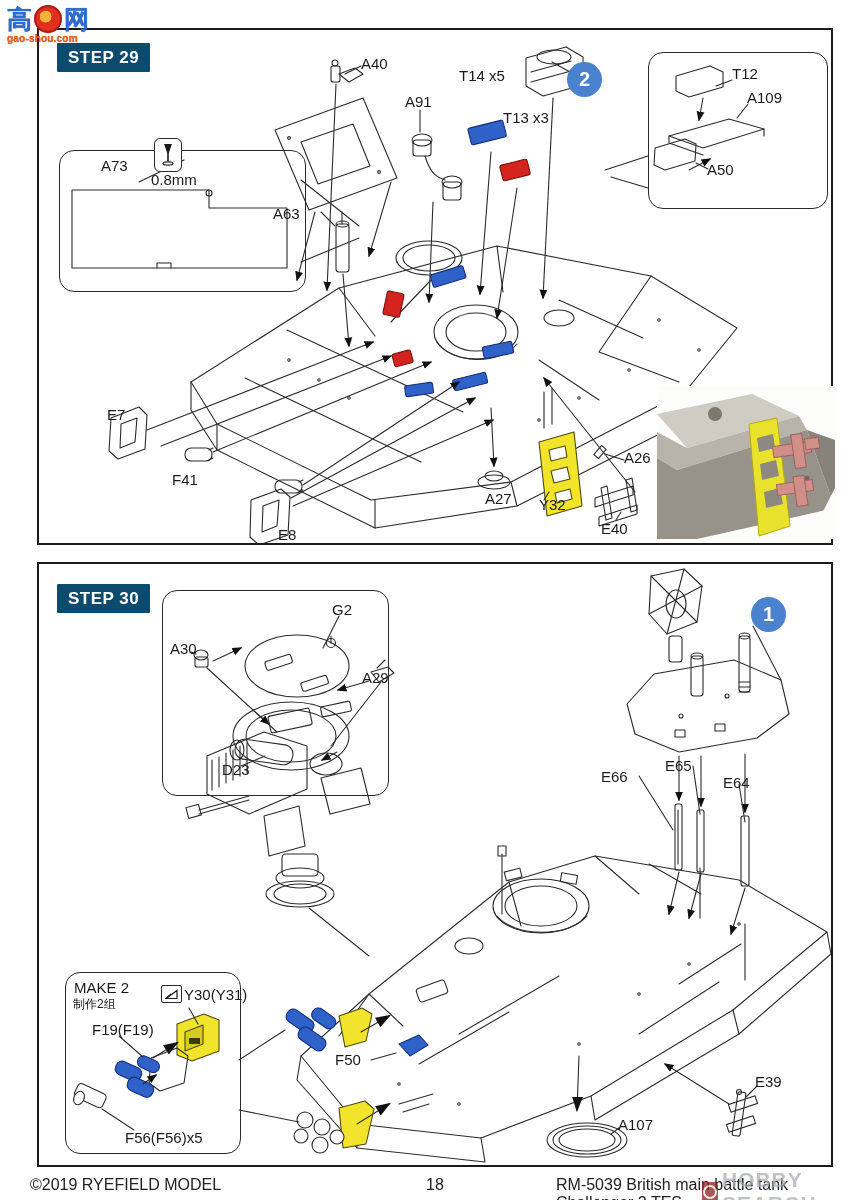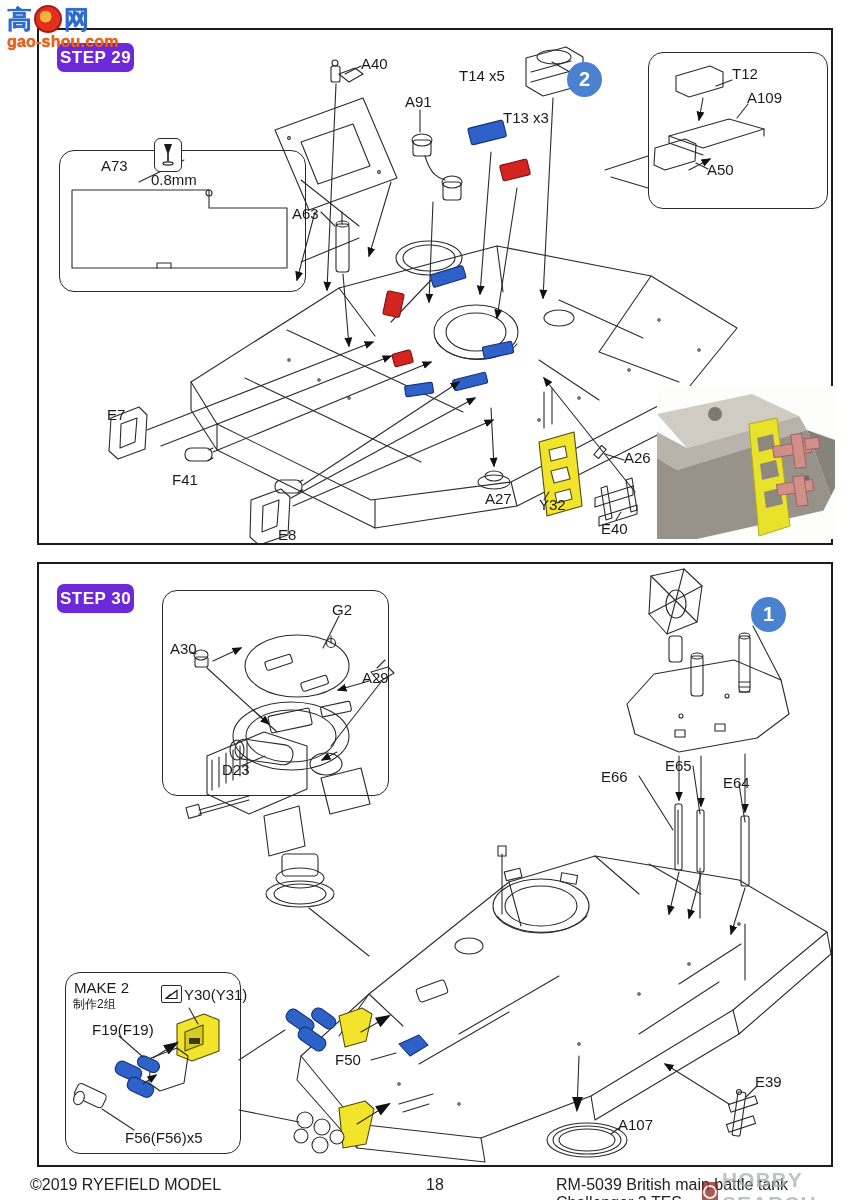--- a/index.html
+++ b/index.html
@@ -5,22 +5,22 @@
   html,body{margin:0;padding:0;background:#e8e8e8;}
   .page{
     position:relative;width:867px;height:1200px;background:#ffffff;
     font-family:"Liberation Sans",sans-serif;overflow:hidden;color:#1a1a1a;
   }
   .panel{position:absolute;border:2px solid #1b1b1b;background:#fff;}
   #panel-29{left:37px;top:28px;width:792px;height:513px;}
   #panel-30{left:37px;top:562px;width:792px;height:601px;}
   svg.art{position:absolute;left:0;top:0;}
   .step-badge{
-    position:absolute;background:#6d28d9;color:#fff;font-weight:bold;
-    font-size:17px;line-height:1;padding:6px 3px;border-radius:7px;letter-spacing:.5px;z-index:4;
+    position:absolute;background:#0c4a6e;color:#fff;font-weight:bold;
+    font-size:17px;line-height:1;padding:6px 11px;border-radius:1px;letter-spacing:.5px;z-index:4;
   }
   .lbl{position:absolute;font-size:15px;line-height:1.1;color:#1a1a1a;white-space:nowrap;z-index:3;}
   .circle-badge{
     position:absolute;width:35px;height:35px;border-radius:50%;background:#4a82d0;
     color:#fff;font-size:20px;font-weight:bold;display:flex;align-items:center;justify-content:center;z-index:4;
   }
   .callout{position:absolute;border:1.6px solid #2a2a2a;border-radius:15px;background:transparent;z-index:1;}
   .drill-chip{
     position:absolute;left:115px;top:108px;width:26px;height:32px;border:1.6px solid #2a2a2a;
     border-radius:6px;display:flex;align-items:center;justify-content:center;z-index:3;background:#fff;
@@ -28,21 +28,21 @@
   .bend-chip{
     position:absolute;left:122px;top:421px;width:19px;height:16px;border:1.6px solid #2a2a2a;
     border-radius:2px;display:flex;align-items:center;justify-content:center;z-index:3;background:#fff;
   }
   
   .gs-logo{position:absolute;left:7px;top:5px;z-index:9;line-height:1;}
   .gs-row{display:flex;align-items:center;gap:2px;}
   .gs-cn{font-size:25px;font-weight:900;color:#2a6cd4;text-shadow:0 0 1px #16449a;}
   .gs-gear{width:24px;height:24px;border-radius:50%;background:radial-gradient(circle at 40% 40%,#f3b23a 28%,#e03020 30%);
     border:2px solid #b01810;display:inline-block;}
-  .gs-url{font-size:16px;font-weight:bold;color:#e8680f;letter-spacing:.2px;margin-top:1px;text-shadow:0 0 1px #c23;}
+  .gs-url{font-size:10px;font-weight:bold;color:#e8680f;letter-spacing:.2px;margin-top:1px;text-shadow:0 0 1px #c23;}
   
   .footer-text{position:absolute;font-size:16px;color:#222;z-index:2;}
   .hobby-wm{position:absolute;left:702px;top:1168px;display:flex;align-items:center;gap:4px;opacity:.75;z-index:5;}
   .hobby-icon{width:20px;height:20px;background:#8c211c;border-radius:3px;display:flex;align-items:center;justify-content:center;}
   .hobby-icon span{width:10px;height:10px;border:2.5px solid #e9e4da;border-radius:50%;display:block;}
   .hobby-word{font-size:21px;font-weight:bold;color:#a9adb2;letter-spacing:1px;}
   .photo-inset{position:absolute;left:618px;top:356px;width:180px;height:153px;z-index:2;box-shadow:0 0 0 1px #d8d5cf inset;}
 </style>
 </head>
 <body>
@@ -260,21 +260,21 @@
         <rect x="138" y="90" width="11" height="30" transform="rotate(-8 143 105)"></rect>
       </g>
       <polygon points="152,153 180,98 180,153" fill="#fdfdfc"></polygon>
       <polygon points="132,0 180,0 180,48 150,28" fill="#fdfdfc"></polygon>
     </svg>
 
     <span class="lbl" style="left:322px;top:26px;">A40</span>
     <span class="lbl" style="left:366px;top:64px;">A91</span>
     <span class="lbl" style="left:420px;top:38px;">T14 x5</span>
     <span class="lbl" style="left:464px;top:80px;">T13 x3</span>
-    <span class="lbl" style="left:253px;top:176px;text-align:right;">A63</span>
+    <span class="lbl" style="left:234px;top:176px;text-align:right;">A63</span>
     <span class="lbl" style="left:62px;top:128px;">A73</span>
     <span class="lbl" style="left:112px;top:142px;">0.8mm</span>
     <span class="lbl" style="left:693px;top:36px;">T12</span>
     <span class="lbl" style="left:708px;top:60px;">A109</span>
     <span class="lbl" style="left:668px;top:132px;">A50</span>
     <span class="lbl" style="left:68px;top:377px;">E7</span>
     <span class="lbl" style="left:133px;top:442px;">F41</span>
     <span class="lbl" style="left:239px;top:497px;">E8</span>
     <span class="lbl" style="left:446px;top:461px;">A27</span>
     <span class="lbl" style="left:500px;top:467px;">Y32</span>

